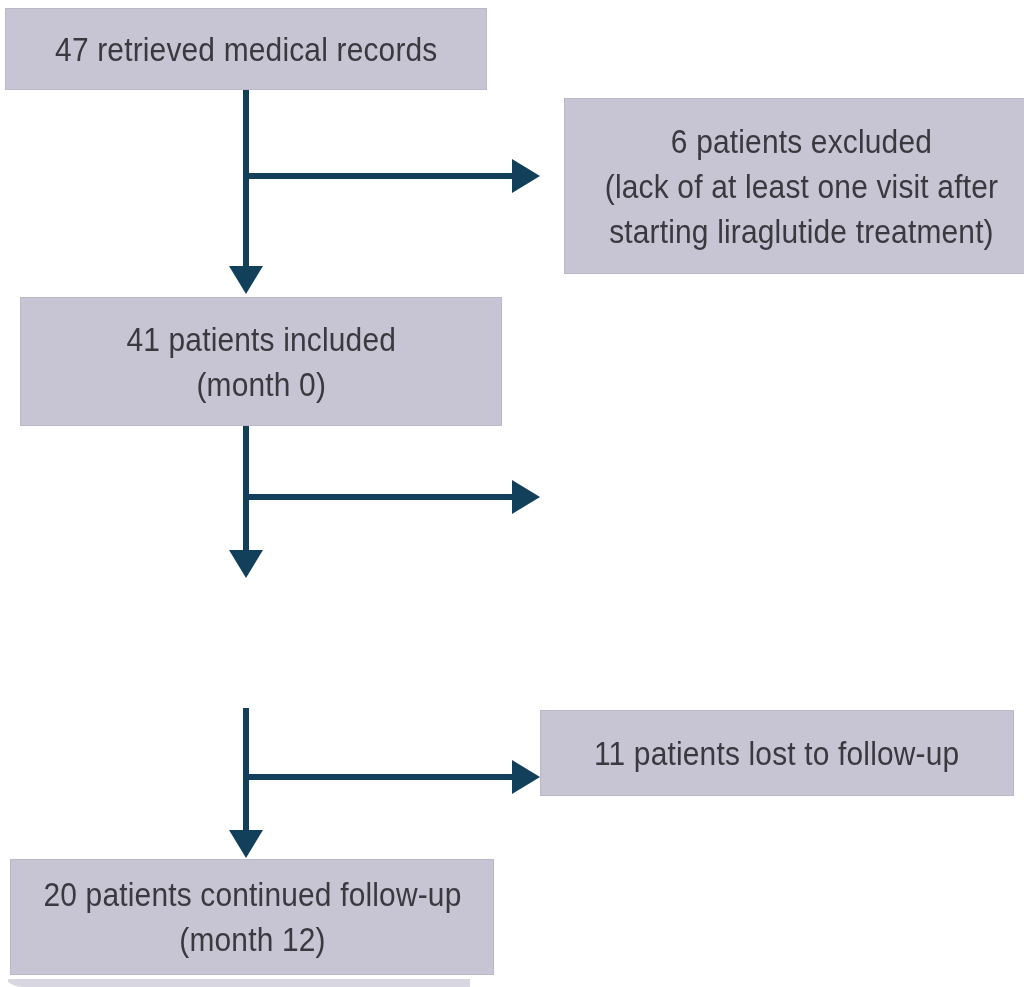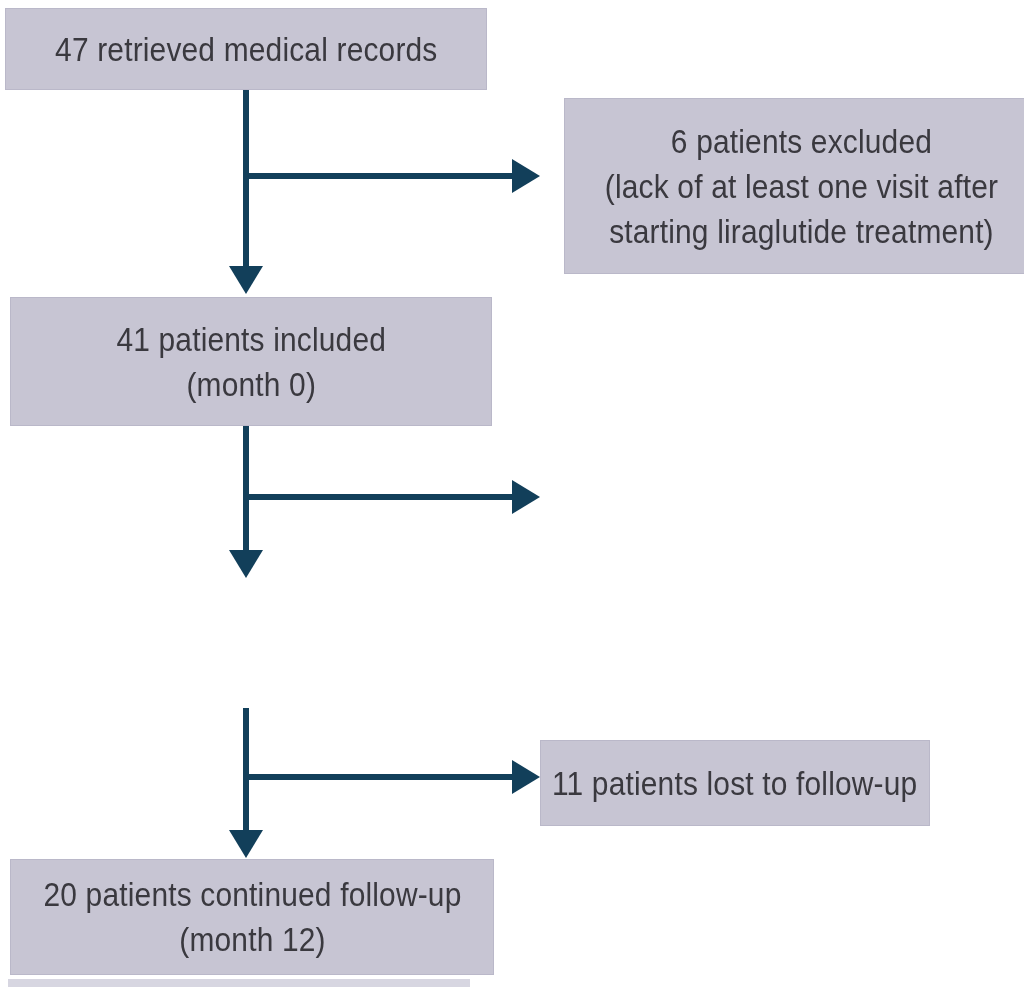--- a/index.html
+++ b/index.html
@@ -7,20 +7,21 @@
     padding: 0;
     background: #ffffff;
     font-family: "Liberation Sans", "DejaVu Sans", sans-serif;
   }
   .canvas {
     position: relative;
     width: 1024px;
     height: 987px;
     background: var(--bg, #ffffff);
     overflow: hidden;
+    border-radius: 22px;
   }
   .arrows {
     position: absolute;
     left: 0;
     top: 0;
     width: 1024px;
     height: 987px;
     pointer-events: none;
   }
   .arrow-line {
@@ -49,27 +50,27 @@
     font-size: 34px;
     line-height: 45px;
     font-weight: 400;
     letter-spacing: 0.2px;
   }
   .box-line {
     white-space: nowrap;
   }
   
   .box-retrieved   { left: 5px;   top: 8px;   width: 482px; height: 82px; }
-  .box-included    { left: 10px;   top: 297px; width: 482px; height: 129px; justify-content: center; }
+  .box-included    { left: 20px;   top: 297px; width: 482px; height: 129px; justify-content: center; }
   .box-month6      { left: 3px;   top: 580px; width: 484px; height: 128px; }
   .box-month12     { left: 10px;   top: 859px; width: 484px; height: 116px; }
   
   .box-excluded    { left: 564px; top: 98px;  width: 474px; height: 176px; }
   .box-lost-1      { left: 540px; top: 460px; width: 474px; height: 85px; }
-  .box-lost-2      { left: 540px; top: 740px; width: 390px; height: 86px; }
+  .box-lost-2      { left: 540px; top: 710px; width: 474px; height: 86px; }
   
   .box-partial {
     position: absolute;
     left: 8px;
     top: 979px;
     width: 462px;
     height: 8px;
     background: var(--box-fill-light, #d7d6e1);
   }
 </style>

